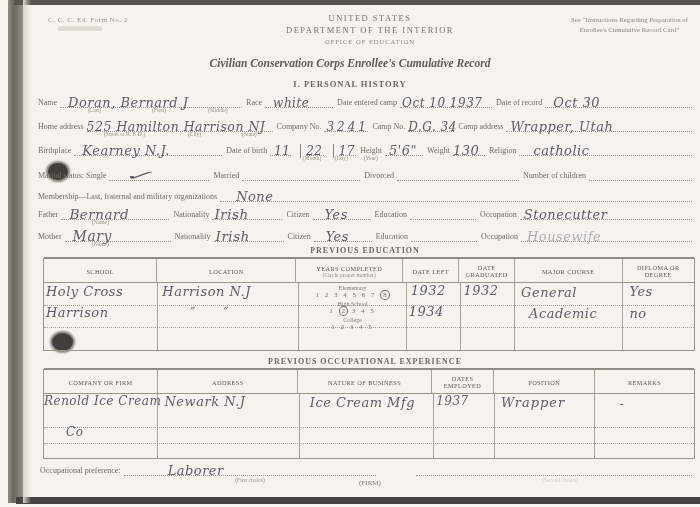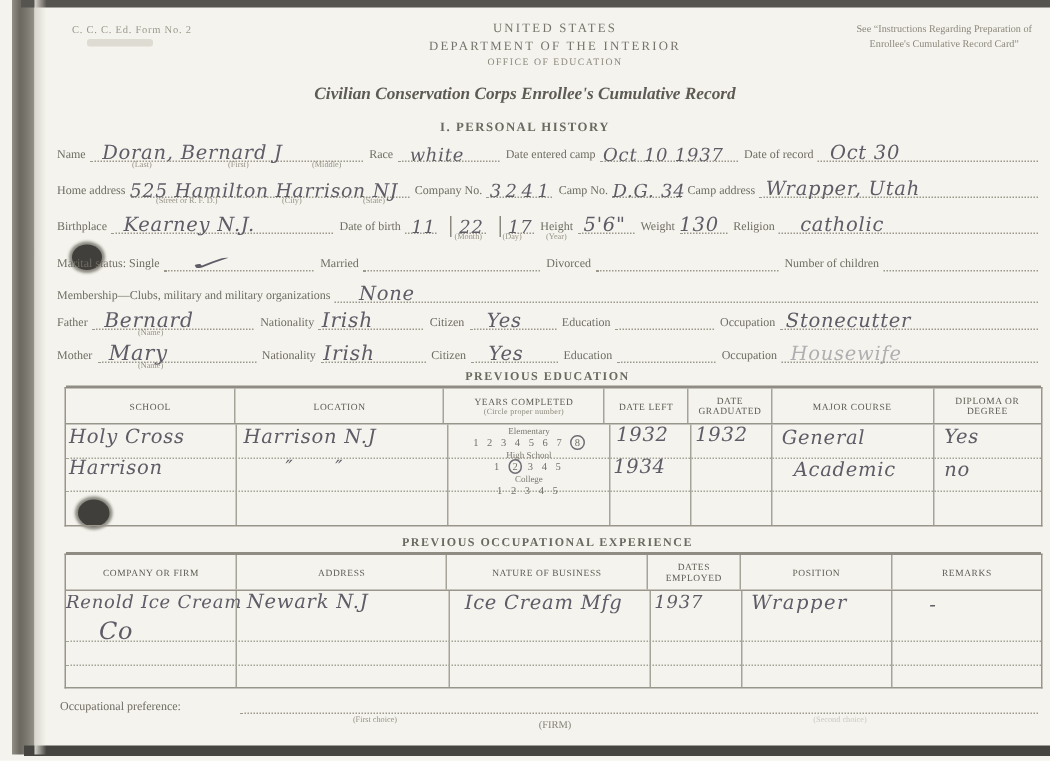--- a/index.html
+++ b/index.html
@@ -181,21 +181,21 @@
       </span>
     <span class="lbl">Married</span>
     <span class="dv" style="width:118px;"></span>
     <span class="lbl">Divorced</span>
     <span class="dv" style="width:122px;"></span>
     <span class="lbl">Number of children</span>
     <span class="dv" style="flex:1;"></span>
   </div>
 
   <div class="fr" style="top:189px;">
-    <span class="lbl">Membership—Clubs, military and military organizations</span>
+    <span class="lbl">Membership—Last, fraternal and military organizations</span>
     <span class="dv" style="flex:1;">
       <span class="hand" style="left:16px;font-size:13px;">None</span>
       </span>
   </div>
 
   <div class="fr" style="top:207px;">
     <span class="lbl">Father</span>
     <span class="dv" style="width:108px;">
       <span class="hand" style="font-size:13.5px;">Bernard</span>
       </span>
@@ -306,21 +306,21 @@
         <span>EMPLOYED</span>
       </div>
       <div class="th" style="width:100px;">POSITION</div>
       <div class="th" style="width:99px;">REMARKS</div>
     </div>
     <div class="tbody" style="height:64px;">
       <div class="rowline" style="top:33px;"></div>
       <div class="rowline" style="top:49px;"></div>
       <div class="td" style="width:114px;">
         <span class="thand" style="top:0;left:0;font-size:12px;">Renold Ice Cream</span>
-        <span class="thand" style="top:17px;left:22px;font-size:16px;">Co</span>
+        <span class="thand" style="top:31px;left:22px;font-size:12px;">Co</span>
       </div>
       <div class="td" style="width:141px;text-align:right;">
         <span class="thand" style="top:0;left:6px;">Newark N.J</span>
       </div>
       <div class="td" style="width:134px;">
         <span class="thand" style="top:1px;left:10px;">Ice Cream Mfg</span>
       </div>
       <div class="td" style="width:60px;">
         <span class="thand" style="top:0;left:2px;font-size:12px;">1937</span>
       </div>
@@ -328,20 +328,23 @@
         <span class="thand" style="top:1px;left:6px;letter-spacing:1px;">Wrapper</span>
       </div>
       <div class="td" style="width:99px;">
         <span class="thand" style="top:2px;left:24px;">-</span>
       </div>
     </div>
   </div>
 
   <div class="pref-row">
     <span class="lbl">Occupational preference:</span>
+    <span class="dv" style="width:252px;">
+      <span class="hand" style="left:44px;font-size:13px;">Laborer</span>
+      </span>
     <span class="gap"></span>
     <span class="dv" style="flex:1;"></span>
   </div>
   <span class="tiny" style="left:190px;width:120px;top:477px;">(First choice)</span>
   <span class="tiny" style="left:500px;width:120px;top:477px;opacity:.45;">(Second choice)</span>
   <div class="over">(FIRM)</div>
 
 </div>
 
 </body></html>

